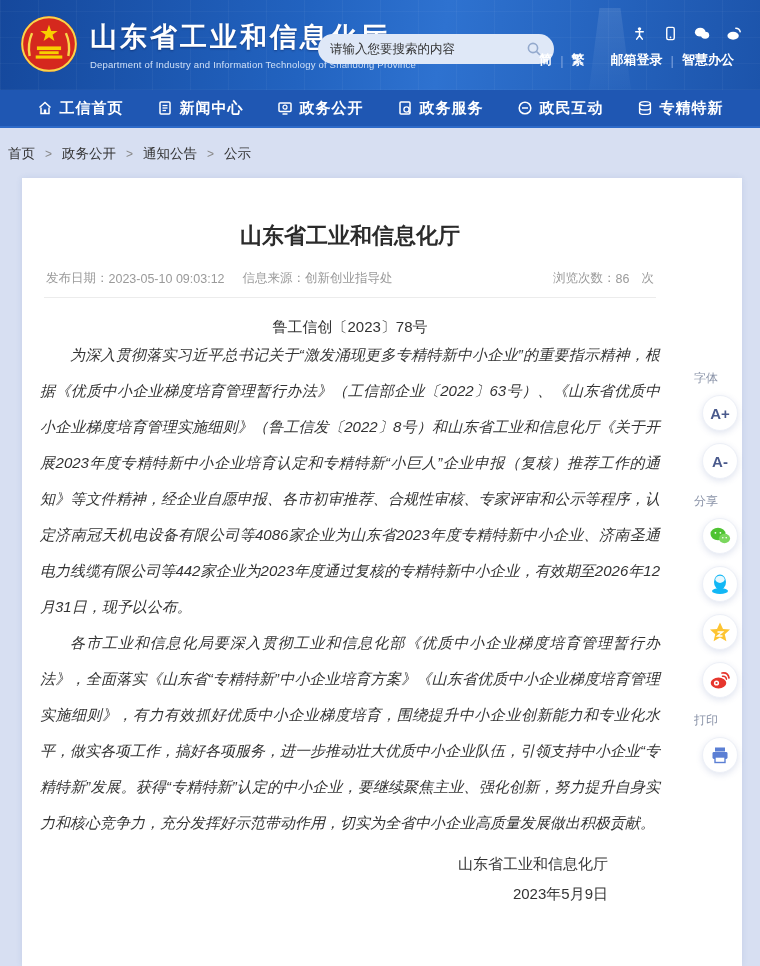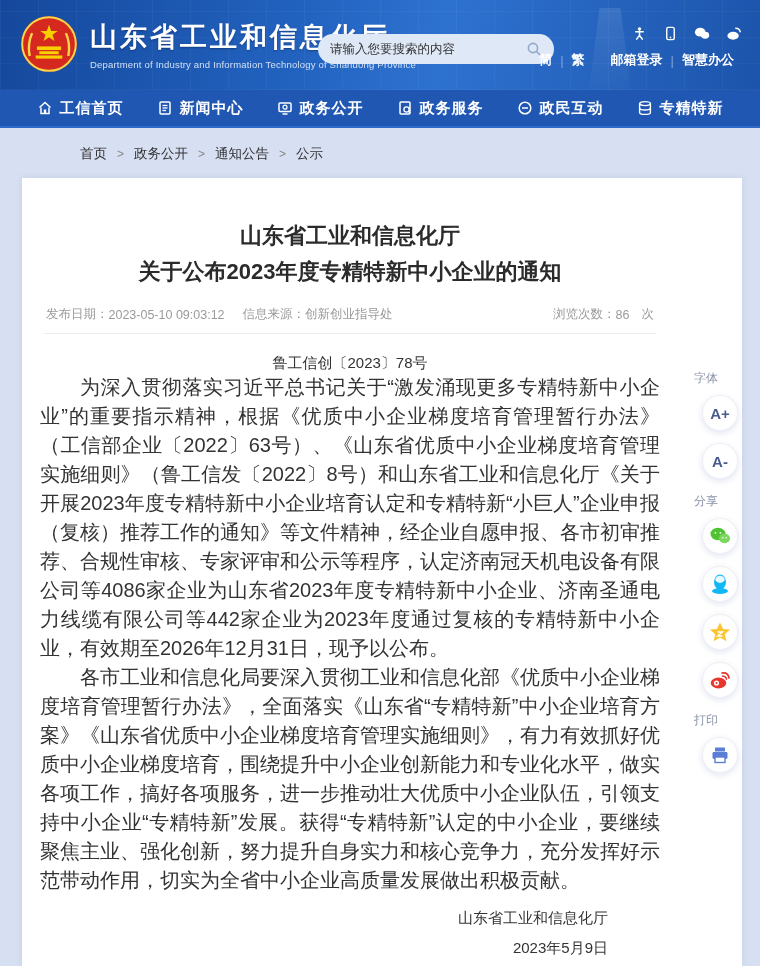--- a/index.html
+++ b/index.html
@@ -38,41 +38,41 @@
   .tr-links .sep { color:#7fa3dd; font-weight:normal; }
 
   
   .nav { height:38px; background:#1f57b3; display:flex; align-items:center;
     justify-content:space-around; padding:0 20px; border-bottom:2px solid #2e6ac8; }
   .nav-item { display:flex; align-items:center; gap:7px; color:#fff; font-size:15px;
     font-weight:bold; cursor:pointer; letter-spacing:1px; }
   .nav-item svg { display:block; }
 
   
-  .crumb-strip { height:52px; display:flex; align-items:center; padding:0 32px;margin-left:48px; }
+  .crumb-strip { height:52px; display:flex; align-items:center; padding:0 8px; }
   .crumb { display:flex; align-items:center; gap:10px; font-size:13.5px; color:#333; }
   .crumb .sep { color:#888; font-size:12px; }
   .crumb .item { cursor:pointer; }
 
   
   .card { position:absolute; left:22px; top:178px; width:720px; height:788px;
     background:#fff; box-shadow:0 0 6px rgba(60,90,160,.12); }
   .article { margin:0 82px 0 18px; }
 
   .art-title { text-align:center; margin-top:40px; font-size:22px; font-weight:bold;
     color:#2b2b2b; line-height:36px; }
   .meta { display:flex; align-items:center; font-size:12.5px; color:#9a9a9a;
     margin-top:16px; padding:0 6px; }
   .meta .gap { width:18px; }
   .meta .spacer { flex:1; }
   .meta-sep { border:none; border-top:1px solid #ececec; margin:10px 4px 0 4px; }
 
   .doc-no { text-align:center; font-size:15px; color:#333; margin-top:20px; }
   .salute { font-size:15px; color:#333; margin-top:16px; line-height:33px; }
-  .para { font-size:20px; color:#333; line-height:29px; text-align:justify; text-indent:2em; }
+  .para { font-size:15px; color:#333; line-height:36px; text-align:justify; text-indent:2em;font-style:italic; }
   .attach { font-size:15px; color:#333; line-height:33px; text-indent:2em; margin-top:2px; }
   .sign-block { text-align:right; padding-right:52px; margin-top:8px;
     font-size:15px; color:#333; line-height:30px; }
 
   
   .tools { position:absolute; right:14px; top:356px; width:52px; text-align:left; z-index:5; }
   .tool-label { font-size:12px; color:#8a93a8; margin:14px 0 8px 0; }
   .tool-circle { width:36px; height:36px; border-radius:50%; background:#fff;
     border:1px solid #edf0f7; box-shadow:0 2px 6px rgba(90,110,170,.18);
     display:flex; align-items:center; justify-content:center; margin:0 auto 12px auto;
@@ -200,21 +200,20 @@
     <span class="item">通知公告</span>
     <span class="sep">&gt;</span>
     <span class="item">公示</span>
   </div>
 </div>
 
 <div class="card">
   <div class="article">
     <h1 class="art-title">
       <div>山东省工业和信息化厅</div>
-      <div>关于公布2023年度专精特新中小企业的通知</div>
     </h1>
 
     <div class="meta">
       <span>发布日期：</span>
       <span>2023-05-10 09:03:12</span>
       <span class="gap"></span>
       <span>信息来源：</span>
       <span>创新创业指导处</span>
       <span class="spacer"></span>
       <span>浏览次数：</span>

